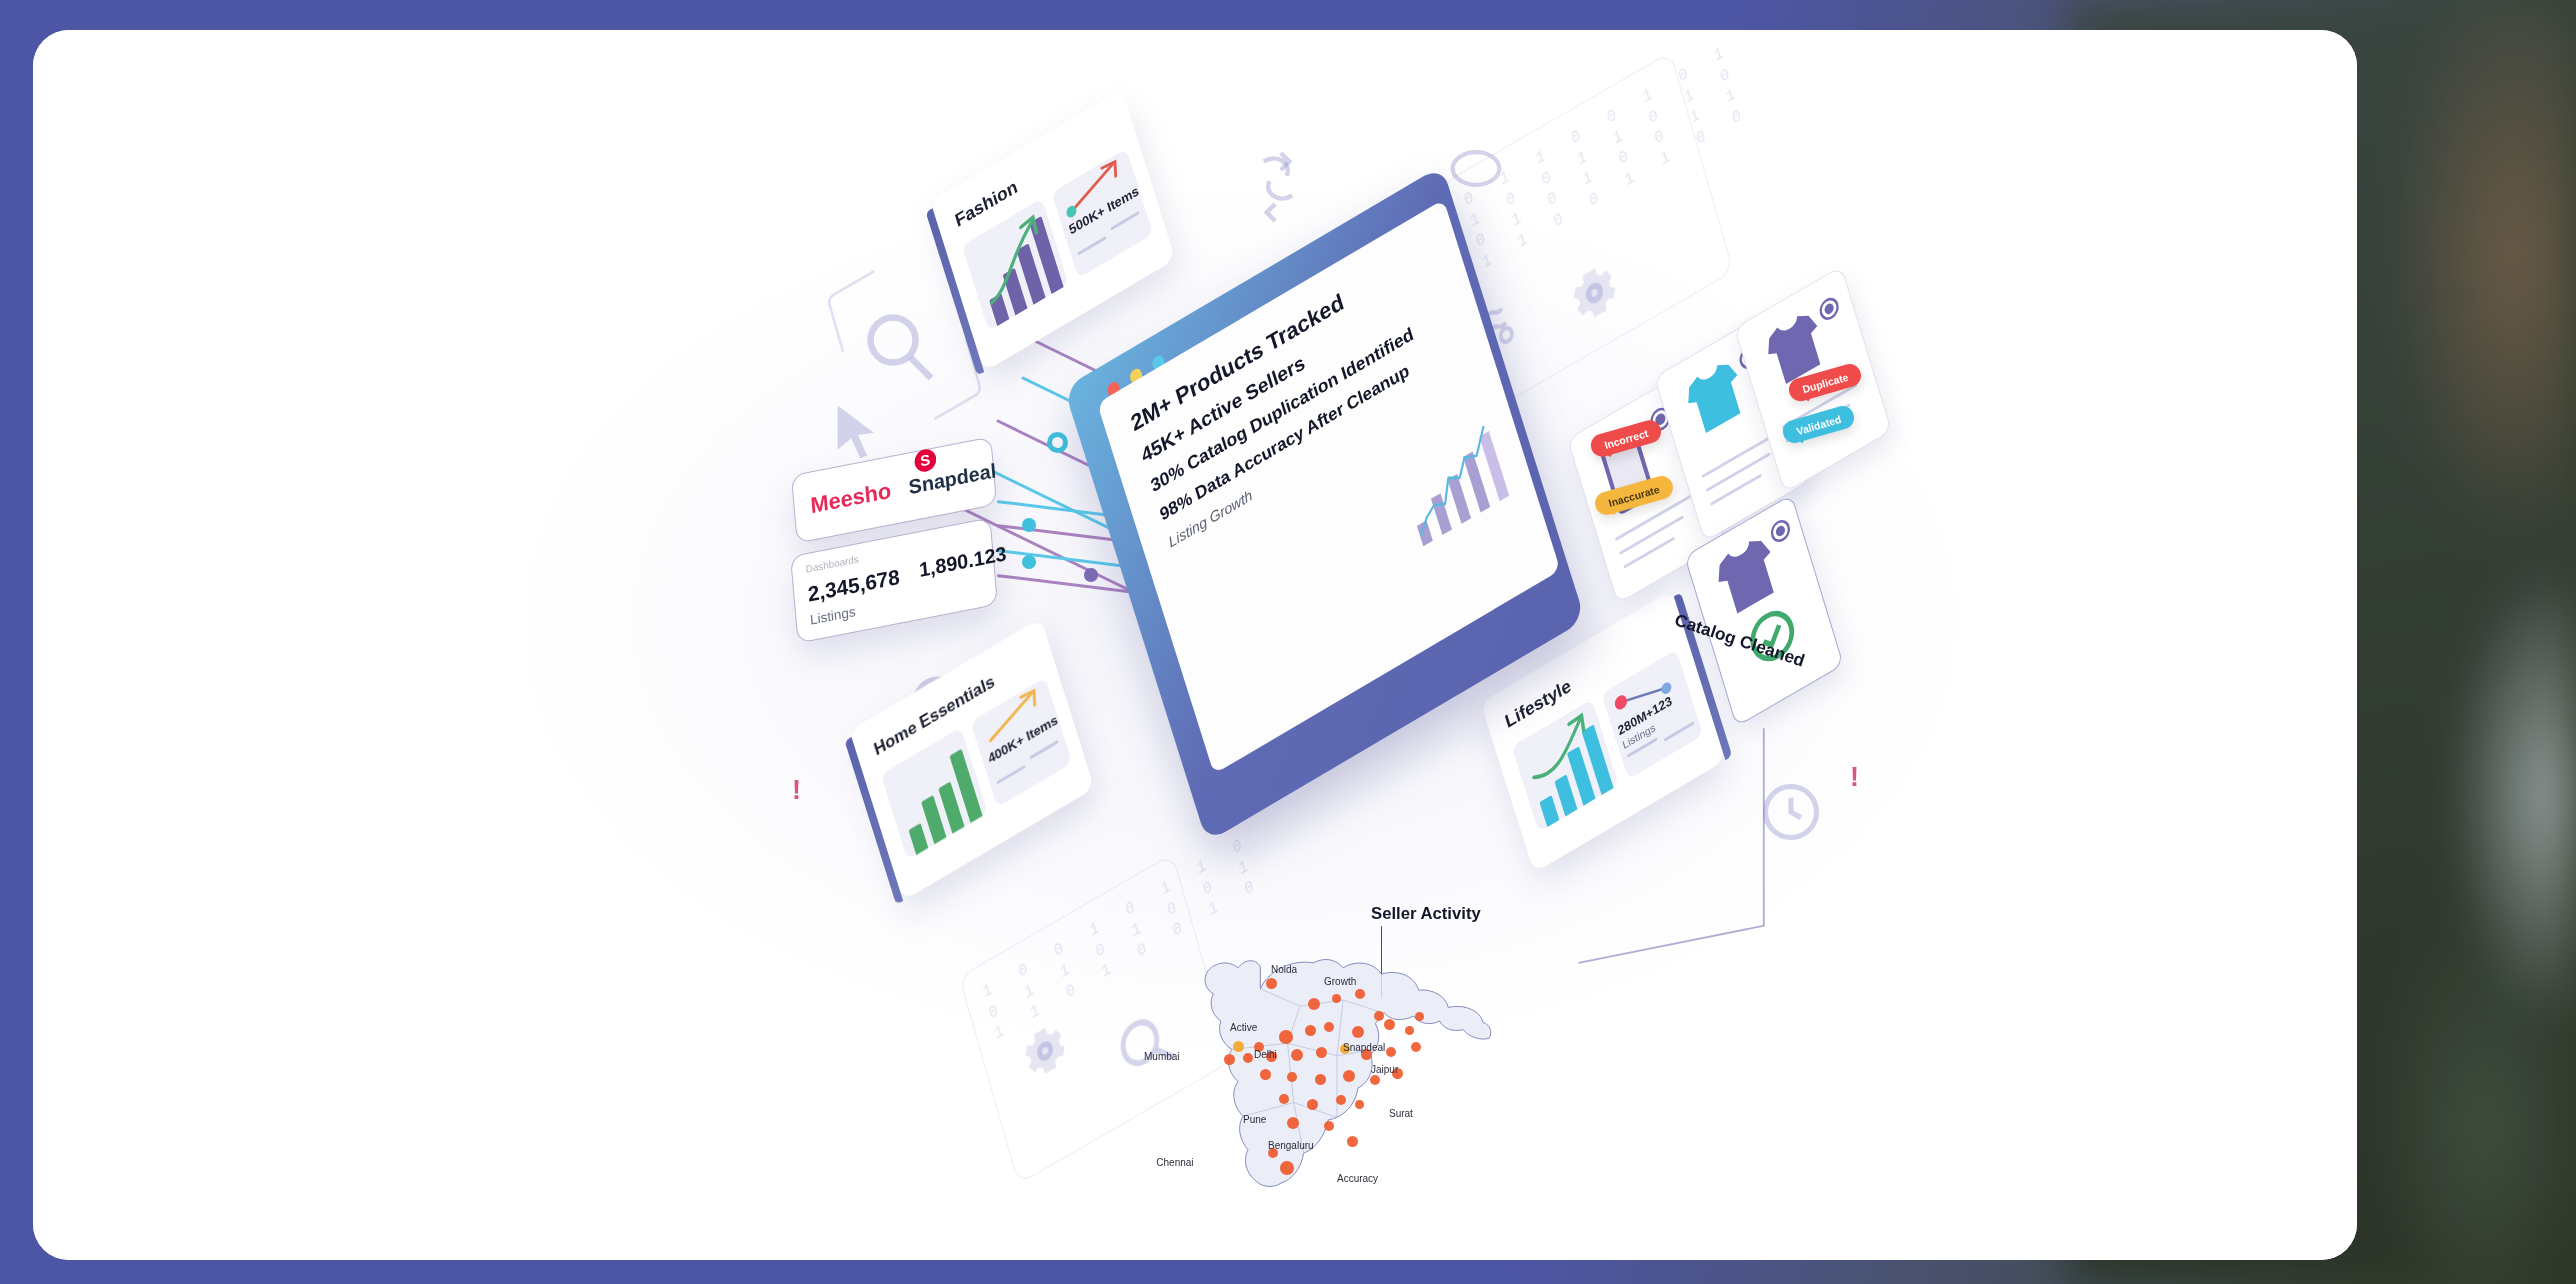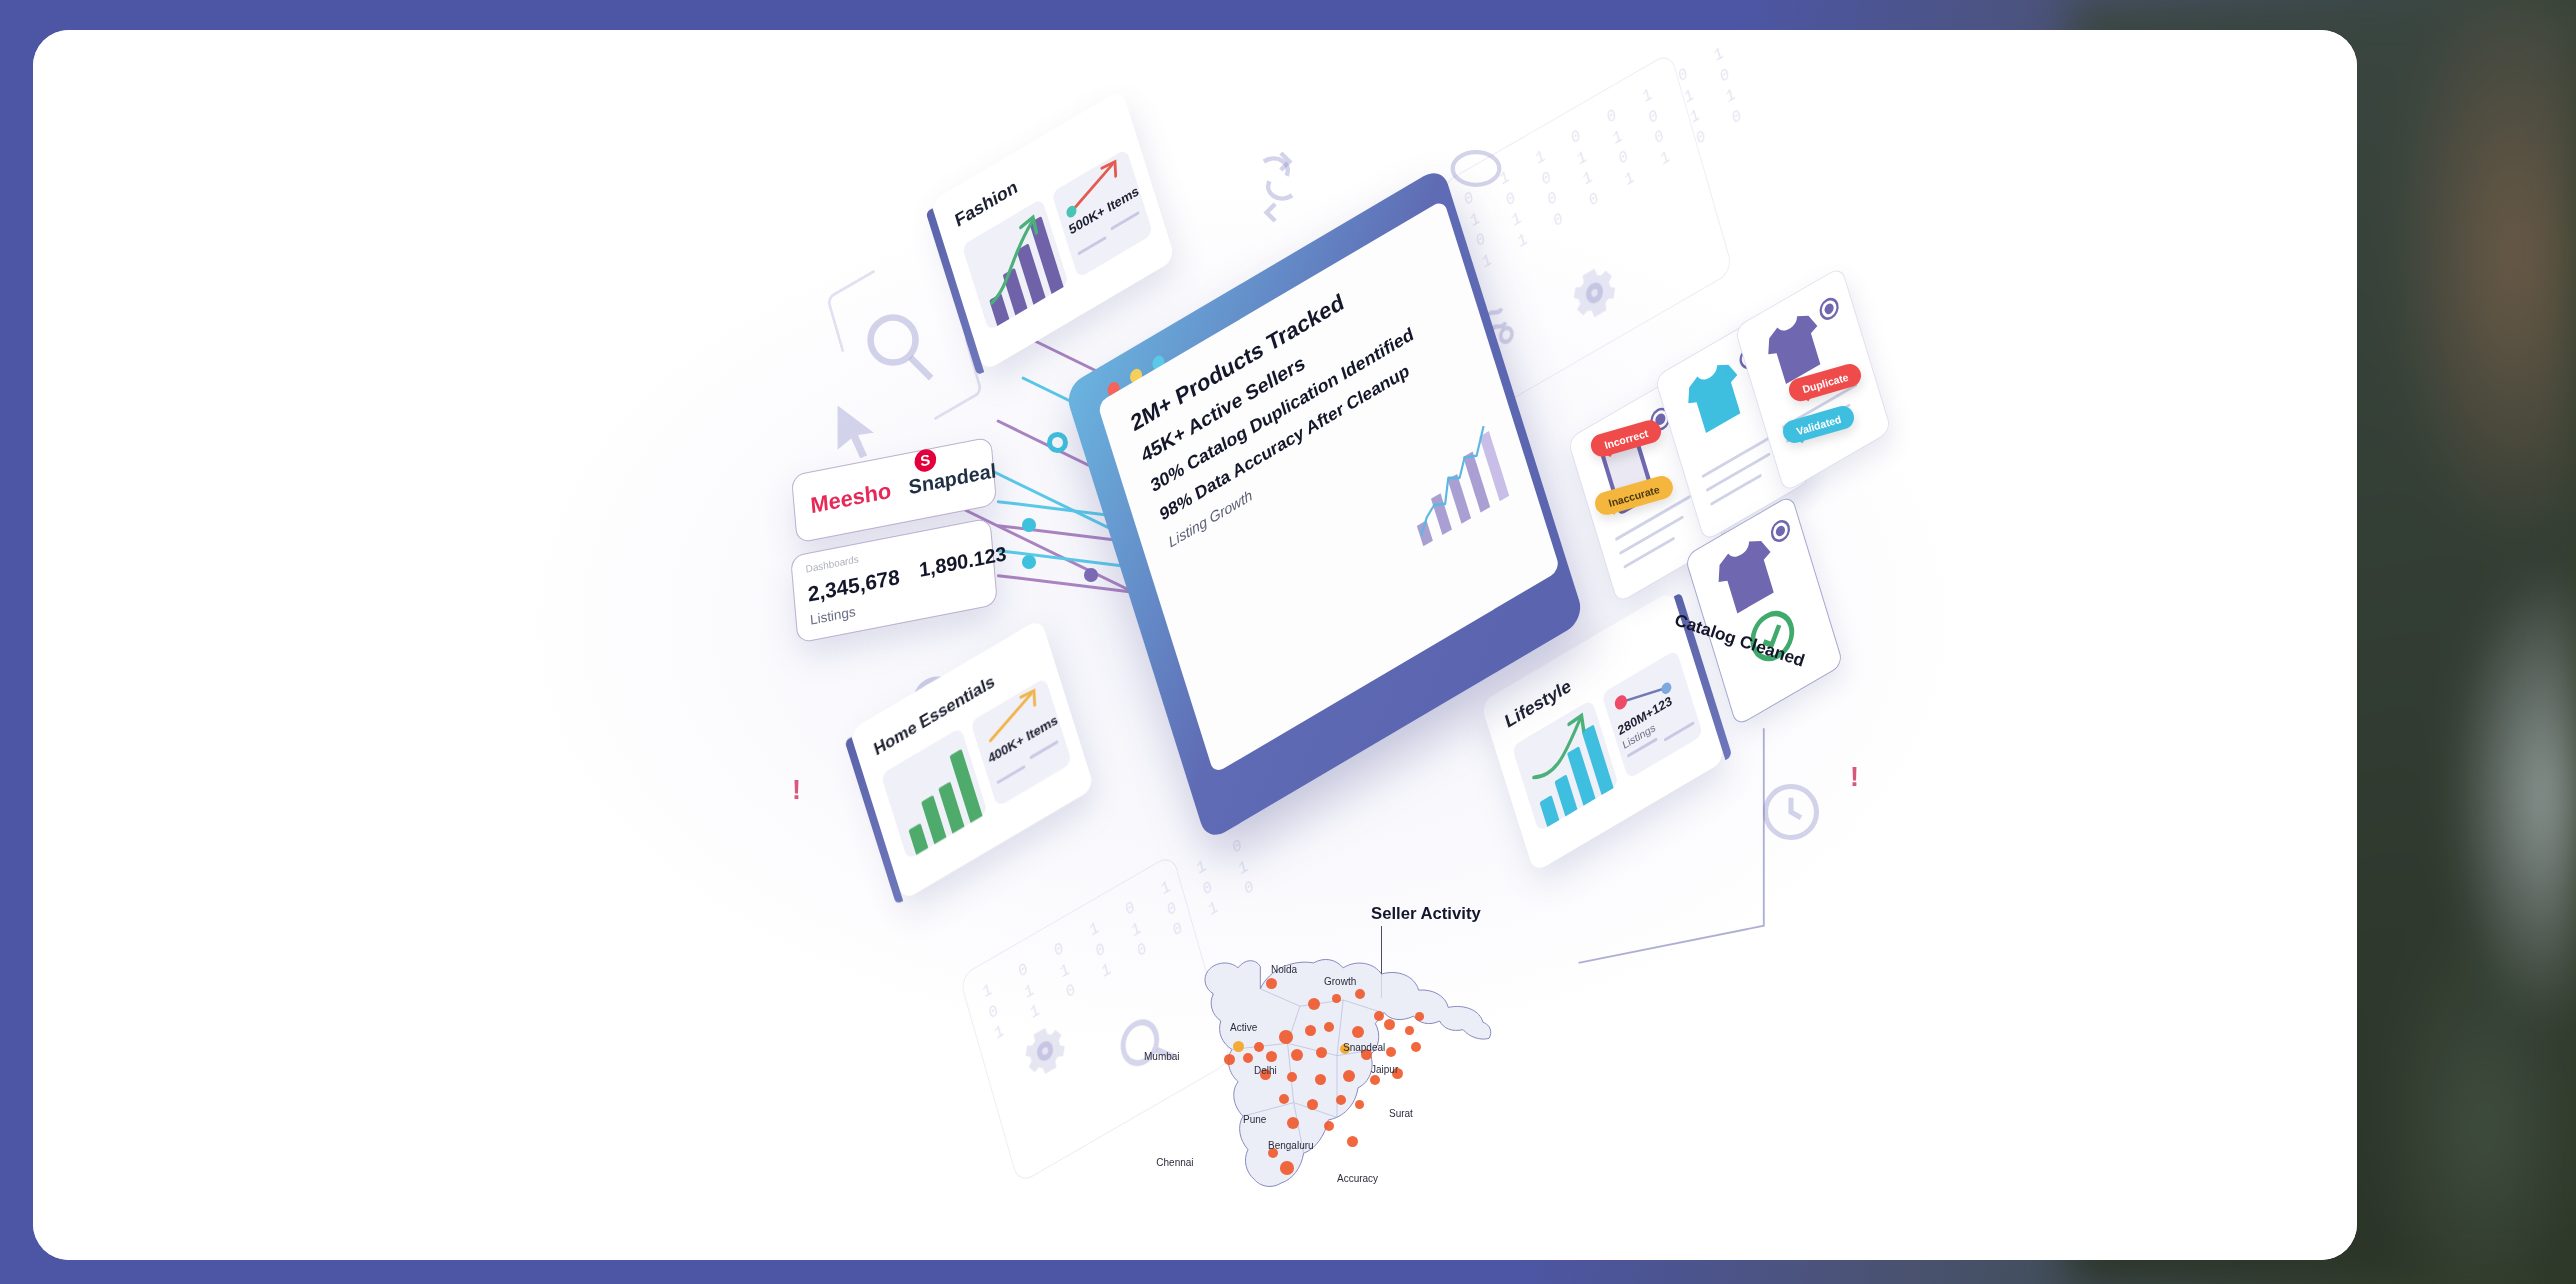--- a/index.html
+++ b/index.html
@@ -585,21 +585,21 @@
       <div class="city-dot" style="left:185px;top:189px;width:10px;height:10px;"></div>
       <div class="city-dot" style="left:208px;top:204px;width:11px;height:11px;"></div>
       <div class="city-dot" style="left:129px;top:216px;width:10px;height:10px;"></div>
       <div class="city-dot" style="left:141px;top:229px;width:13.6px;height:13.6px;"></div>
       <div class="city-dot" style="left:235px;top:79px;width:10px;height:10px;"></div>
       <div class="city-dot" style="left:276px;top:80px;width:8.7px;height:8.7px;"></div>
 
       <div class="city-label" style="left:132px; top:32px;">Noida</div>
       <div class="city-label" style="left:185px; top:44px;">Growth</div>
       <div class="city-label" style="left:91px; top:90px;">Active</div>
-      <div class="city-label" style="left:115px; top:133px;">Delhi</div>
+      <div class="city-label" style="left:115px; top:117px;">Delhi</div>
       <div class="city-label" style="left:5px;   top:119px;">Mumbai</div>
       <div class="city-label" style="left:232px; top:132px;">Jaipur</div>
       <div class="city-label" style="left:204px; top:110px;">Snapdeal</div>
       <div class="city-label" style="left:104px; top:182px;">Pune</div>
       <div class="city-label" style="left:129px; top:208px;">Bengaluru</div>
       <div class="city-label" style="left:17.3px;  top:225px;">Chennai</div>
       <div class="city-label" style="left:198px; top:241px;">Accuracy</div>
       <div class="city-label" style="left:250px; top:176px;">Surat</div>
     </div>
 

